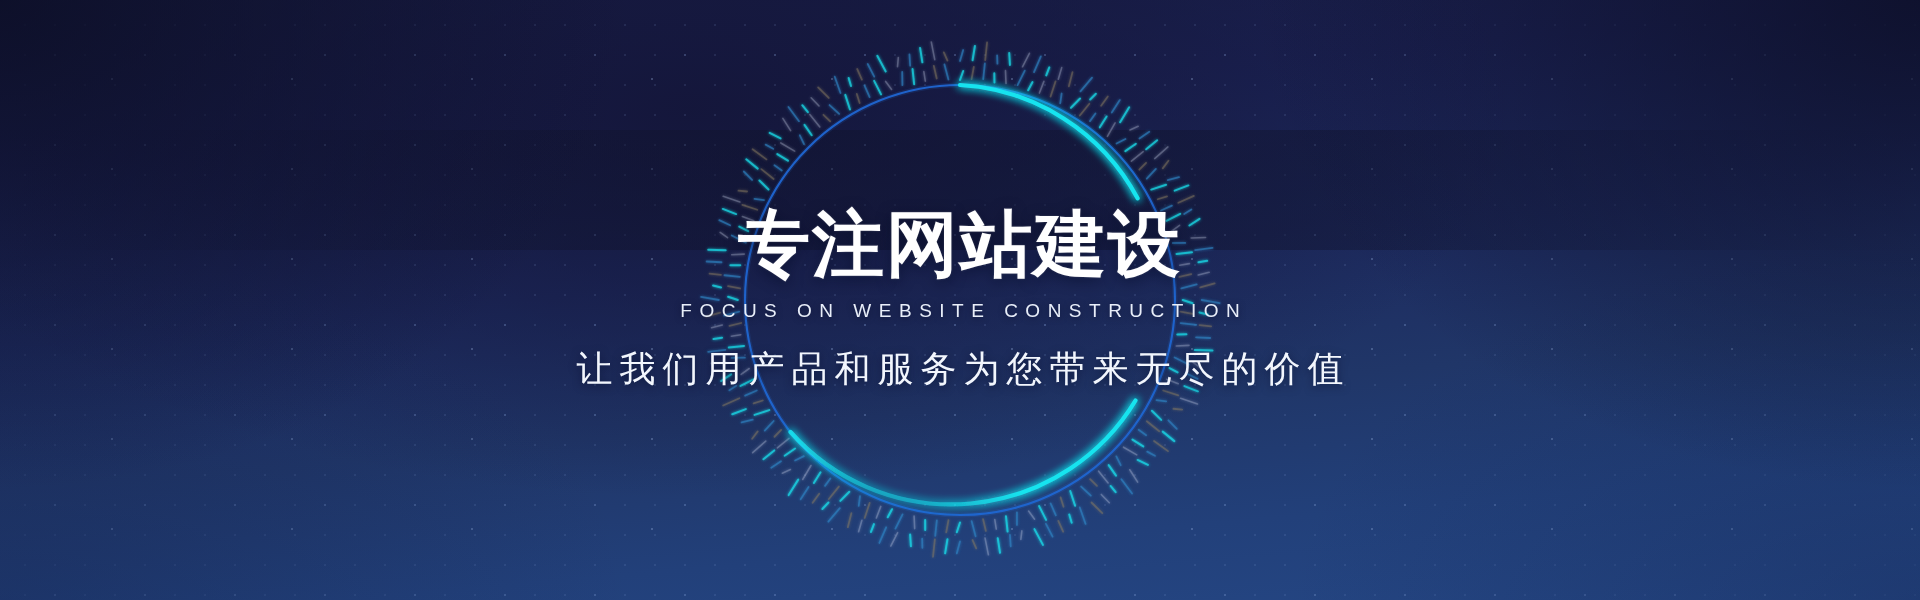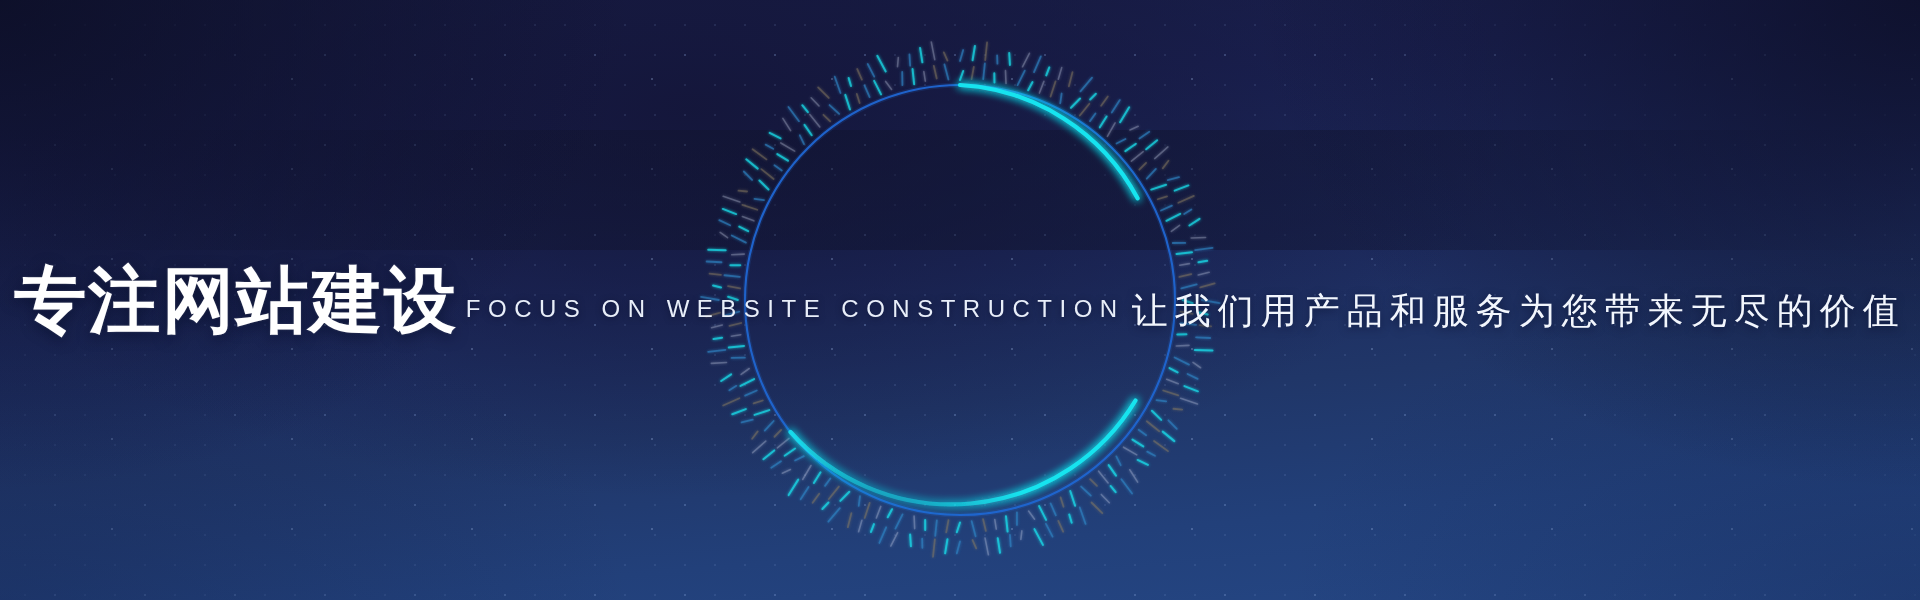--- a/index.html
+++ b/index.html
@@ -67,39 +67,39 @@
     transform:translate(-50%,-50%);
     width:560px; height:560px;
     pointer-events:none;
   }
   .ring-wrap svg{ width:560px; height:560px; display:block; overflow:visible; }
 
   
   .content{
     position:absolute;
     left:0; right:0; top:0; bottom:0;
-    display:flex; flex-direction:row;
+    display:flex; flex-direction:column;
     align-items:center; justify-content:center;
     gap:0;
   }
   .title{
     font-family:"Liberation Sans", sans-serif;
     font-weight:bold;
     font-size:72px;
     line-height:1.06;
     color:#ffffff;
     letter-spacing:2px;
     text-shadow:0 3px 14px rgba(4,10,34,0.55), 0 0 2px rgba(255,255,255,0.25);
     white-space:nowrap;
   }
   .subtitle{
     margin-top:17px;
     font-family:"Liberation Sans", sans-serif;
     font-weight:400;
-    font-size:24px;
+    font-size:19px;
     color:#e8eef9;
     letter-spacing:7.5px;
     text-indent:7.5px;
     white-space:nowrap;
     text-shadow:0 1px 6px rgba(4,10,34,0.5);
   }
   .tagline{
     margin-top:23px;
     font-family:"Liberation Sans", sans-serif;
     font-weight:400;

